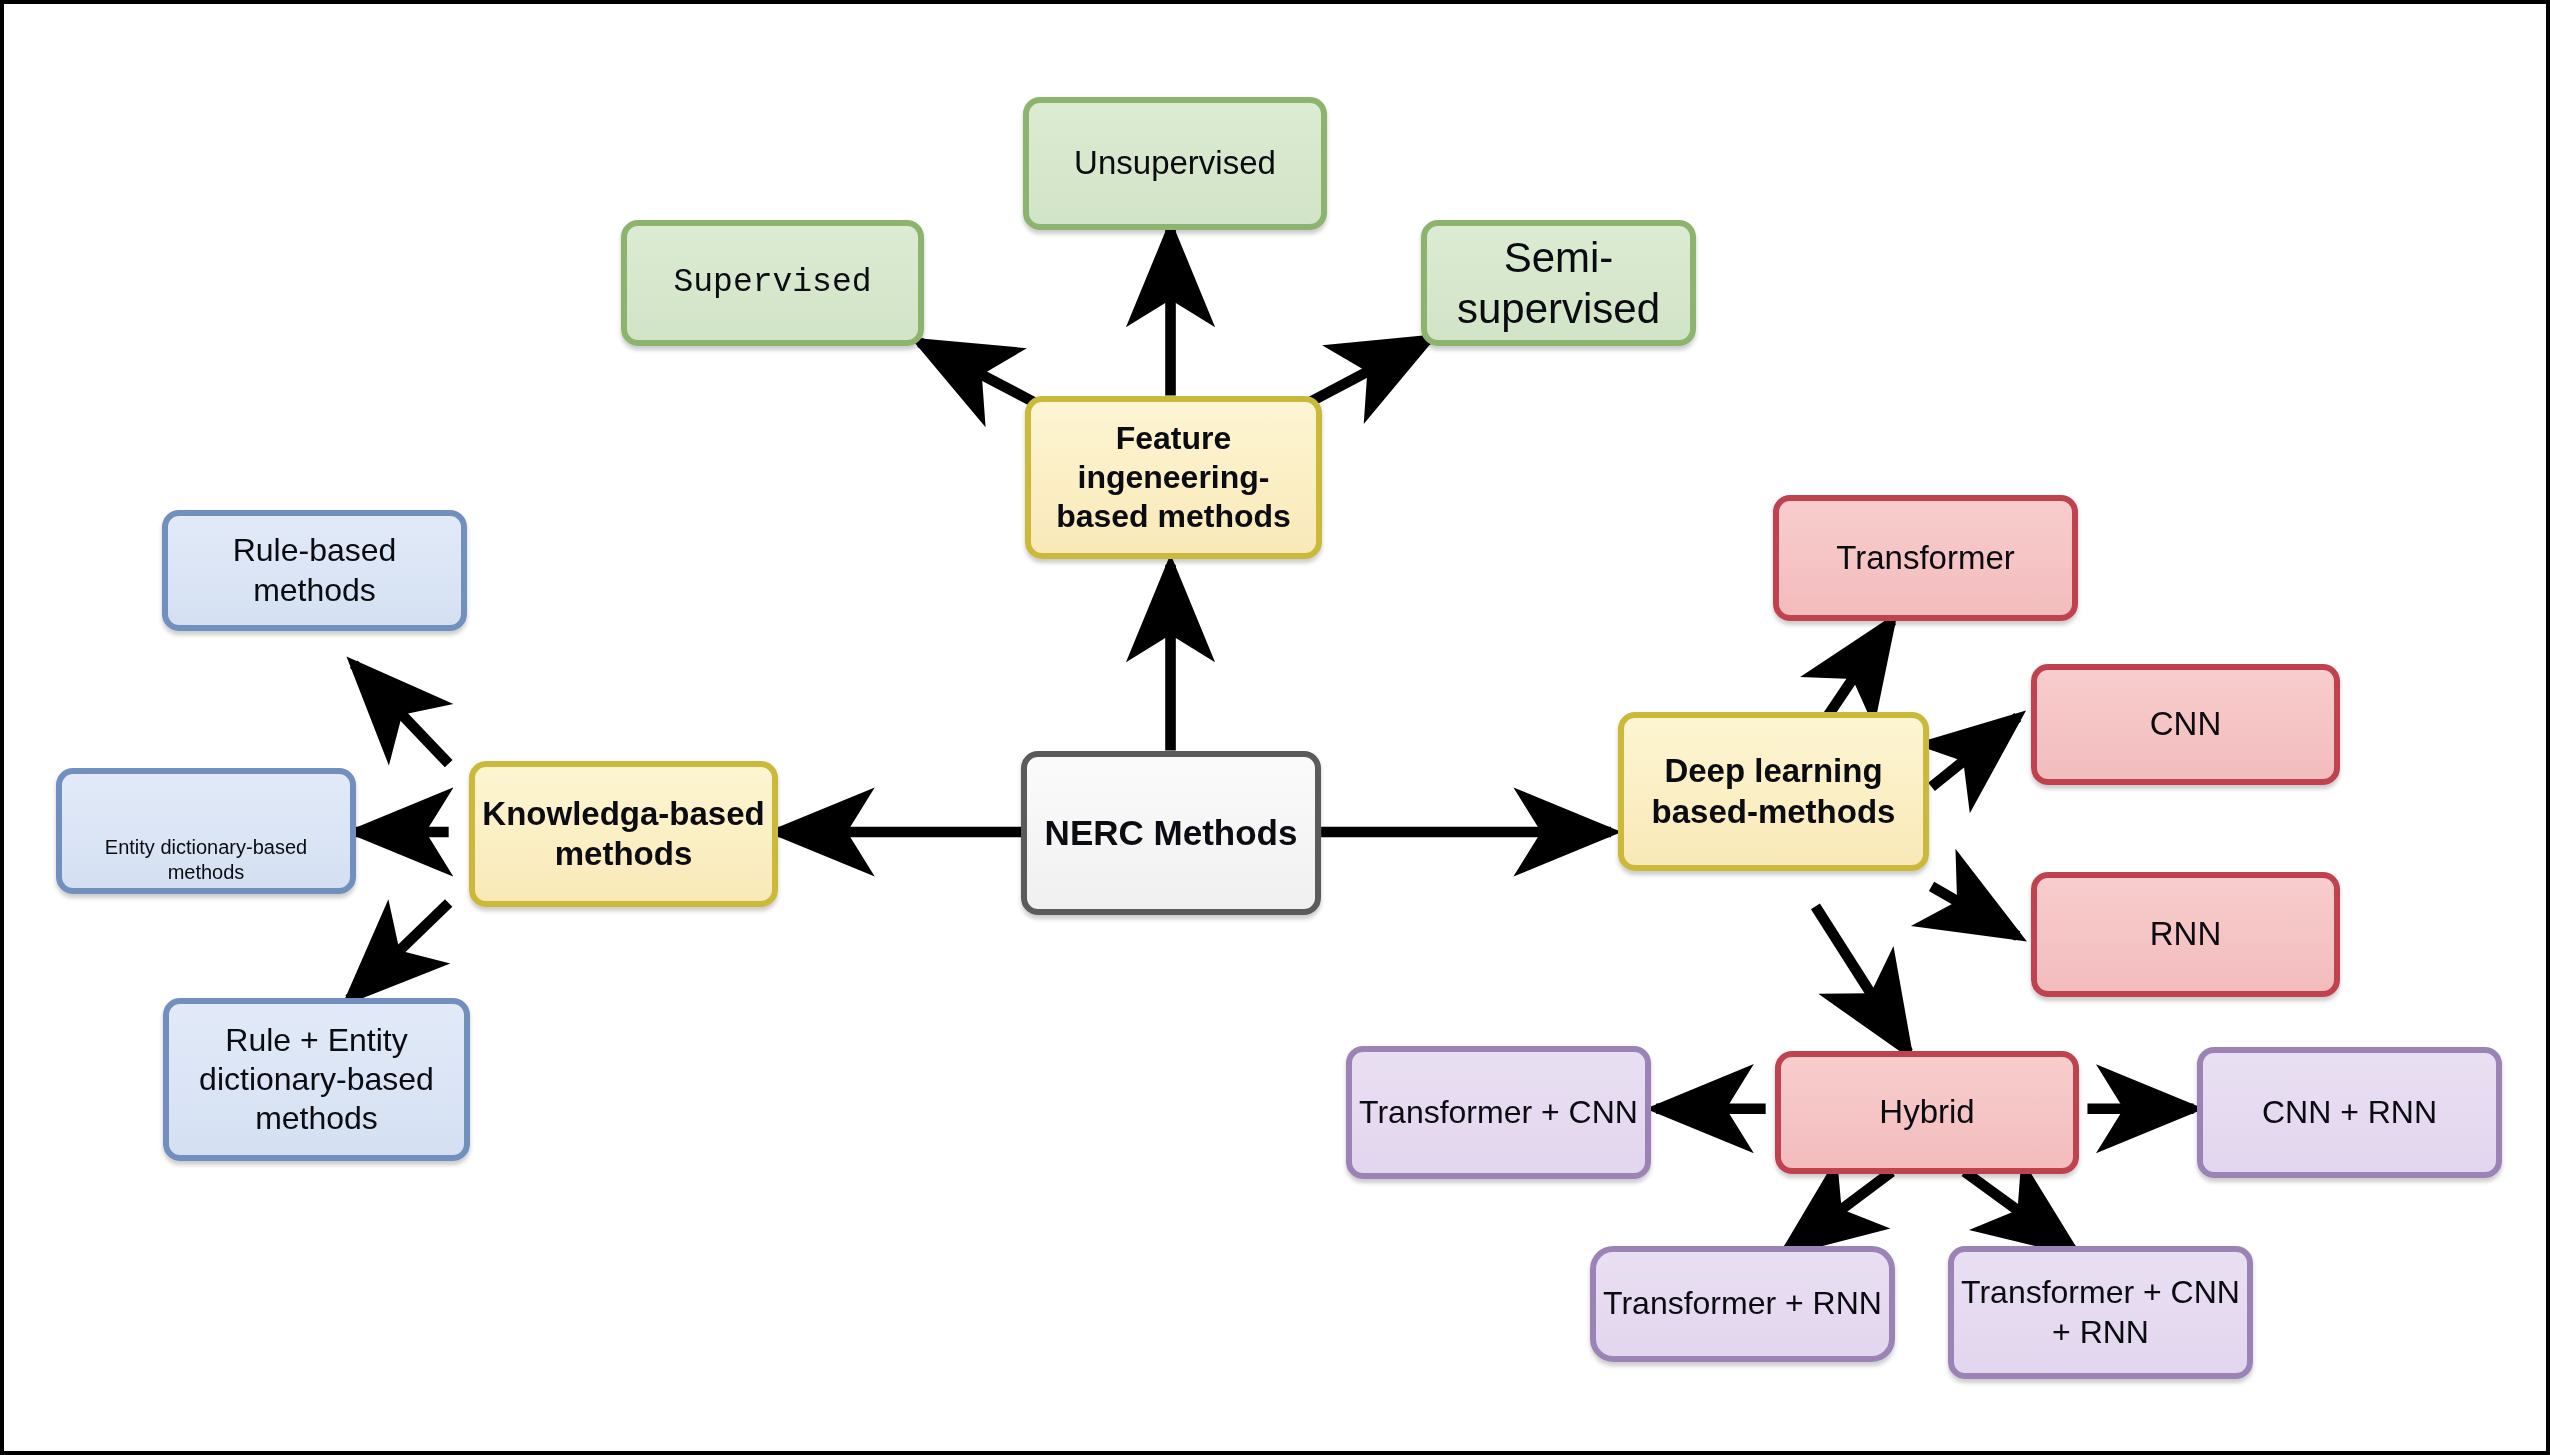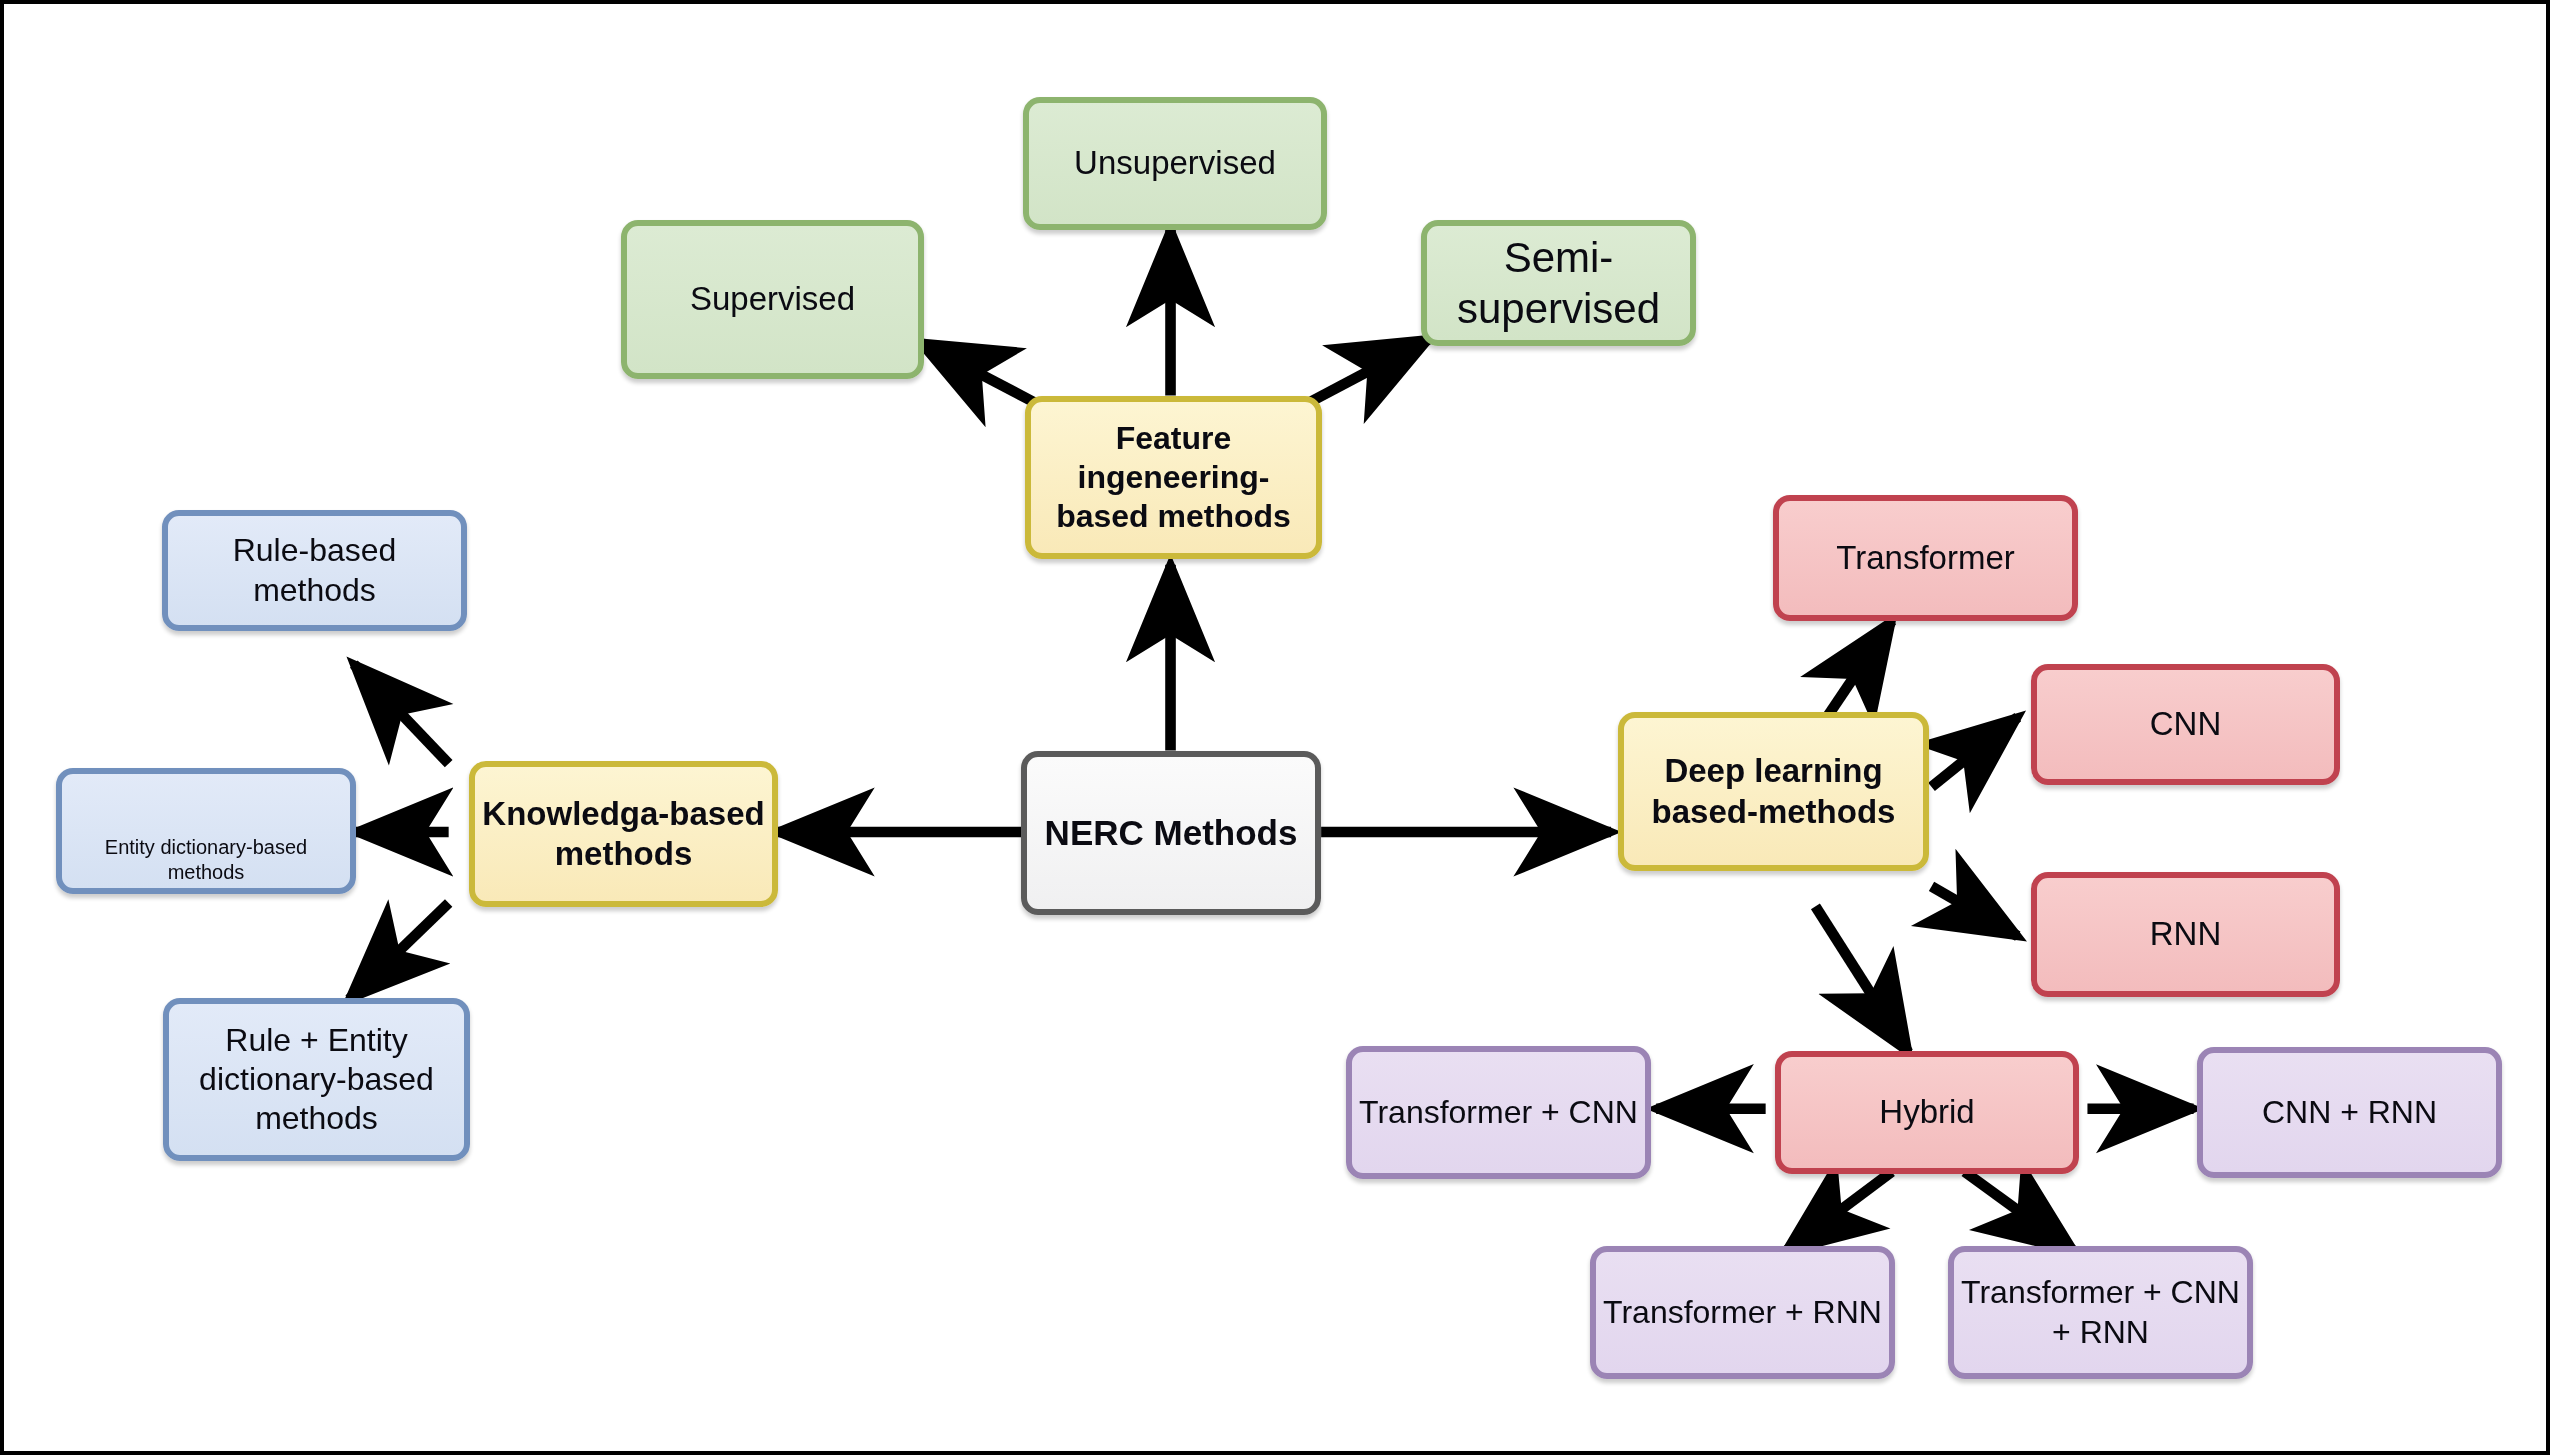--- a/index.html
+++ b/index.html
@@ -140,21 +140,21 @@
   </div>
 
   <div class="node n-blue" style="left:52px; top:764px; width:300px; height:126px; font-size:20px;align-items:flex-end;">
     <span>Entity dictionary-based methods</span>
   </div>
 
   <div class="node n-blue" style="left:159px; top:994px; width:307px; height:163px; font-size:32px;">
     <span>Rule + Entity dictionary-based methods</span>
   </div>
 
-  <div class="node n-green" style="left:617px; top:216px; width:303px; height:159px; font-size:33px;">
+  <div class="node n-green" style="left:617px; top:216px; width:303px; height:126px; font-size:33px;font-family:Liberation Mono, monospace;">
     <span>Supervised</span>
   </div>
 
   <div class="node n-green" style="left:1019px; top:93px; width:304px; height:133px; font-size:33px;">
     <span>Unsupervised</span>
   </div>
 
   <div class="node n-green" style="left:1417px; top:216px; width:275px; height:126px; font-size:42px;">
     <span>Semi-supervised</span>
   </div>
@@ -176,21 +176,21 @@
   </div>
 
   <div class="node n-purple" style="left:1342px; top:1042px; width:305px; height:133px; font-size:32px;">
     <span>Transformer + CNN</span>
   </div>
 
   <div class="node n-purple" style="left:2193px; top:1043px; width:305px; height:131px; font-size:32px;">
     <span>CNN + RNN</span>
   </div>
 
-  <div class="node n-purple" style="left:1586px; top:1242px; width:305px; height:133px; font-size:32px;">
+  <div class="node n-purple" style="left:1586px; top:1242px; width:305px; height:116px; font-size:32px;border-radius:23px;">
     <span>Transformer + RNN</span>
   </div>
 
   <div class="node n-purple" style="left:1944px; top:1242px; width:305px; height:133px; font-size:32px;">
     <span>Transformer + CNN + RNN</span>
   </div>
 
 </div>
 
 

